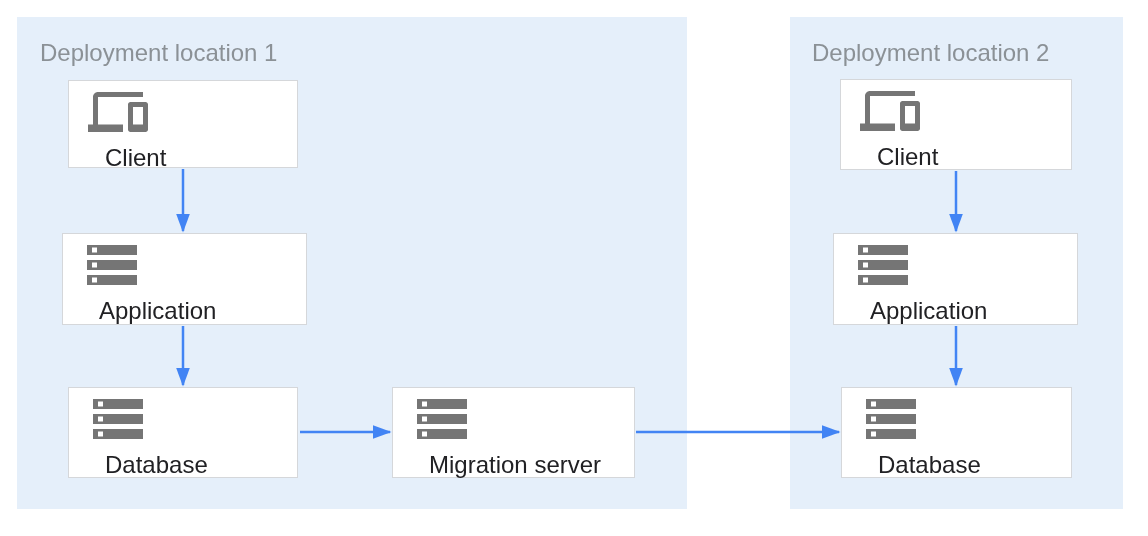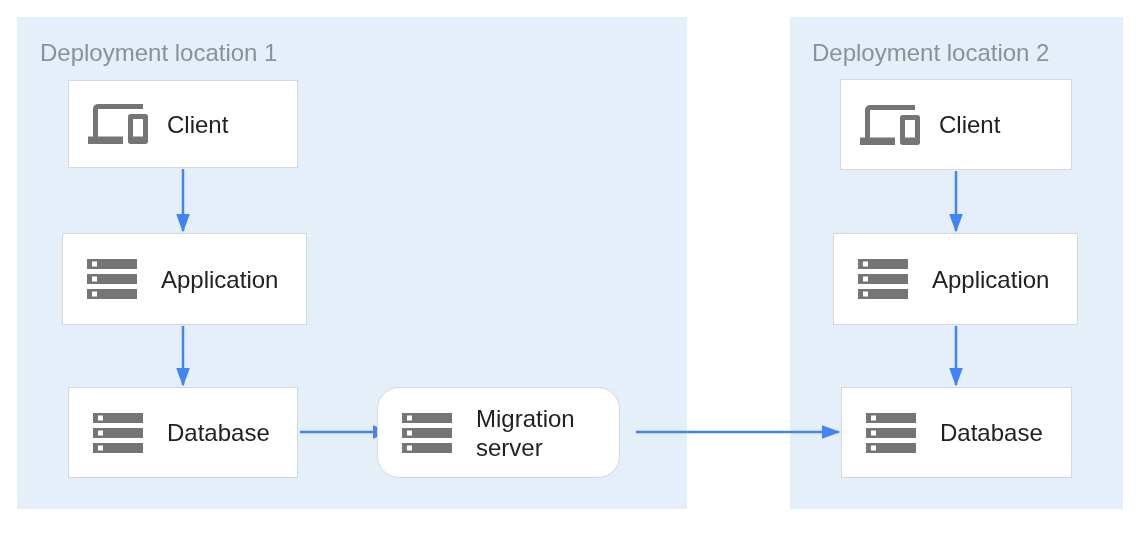--- a/index.html
+++ b/index.html
@@ -43,25 +43,26 @@
     pointer-events: none;
   }
   .edges line {
     stroke: var(--arrow-color);
     stroke-width: 2.5;
   }
   #arrowhead path { fill: var(--arrow-color); }
   .node {
     position: absolute;
     display: flex;
-    align-items: center;
+    align-items: flex-start;
     background: var(--node-fill);
     border: 1px solid var(--node-border);
     padding-left: 18px;
     padding-right: 8px;
+    flex-direction: column;
   }
   .node .icon {
     width: 62px;
     flex: 0 0 62px;
     display: flex;
     align-items: center;
     justify-content: center;
   }
   .node .icon svg { display: block; fill: var(--icon-color); }
   .node .label {
@@ -134,21 +135,21 @@
         <g fill="#ffffff">
             <rect x="4" y="5" width="2" height="2"></rect>
             <rect x="4" y="11" width="2" height="2"></rect>
             <rect x="4" y="17" width="2" height="2"></rect>
           </g>
       </svg>
     </span>
     <span class="label">Database</span>
   </div>
 
-  <div class="node" style="left:377px; top:387px; width:243px; height:91px;border-radius:22px;">
+  <div class="node" style="left:392px; top:387px; width:243px; height:91px;">
     <span class="icon">
       <svg viewBox="0 0 24 24" width="60" height="60">
         <g>
             <rect x="2" y="4" width="20" height="4"></rect>
             <rect x="2" y="10" width="20" height="4"></rect>
             <rect x="2" y="16" width="20" height="4"></rect>
           </g>
         <g fill="#ffffff">
             <rect x="4" y="5" width="2" height="2"></rect>
             <rect x="4" y="11" width="2" height="2"></rect>

